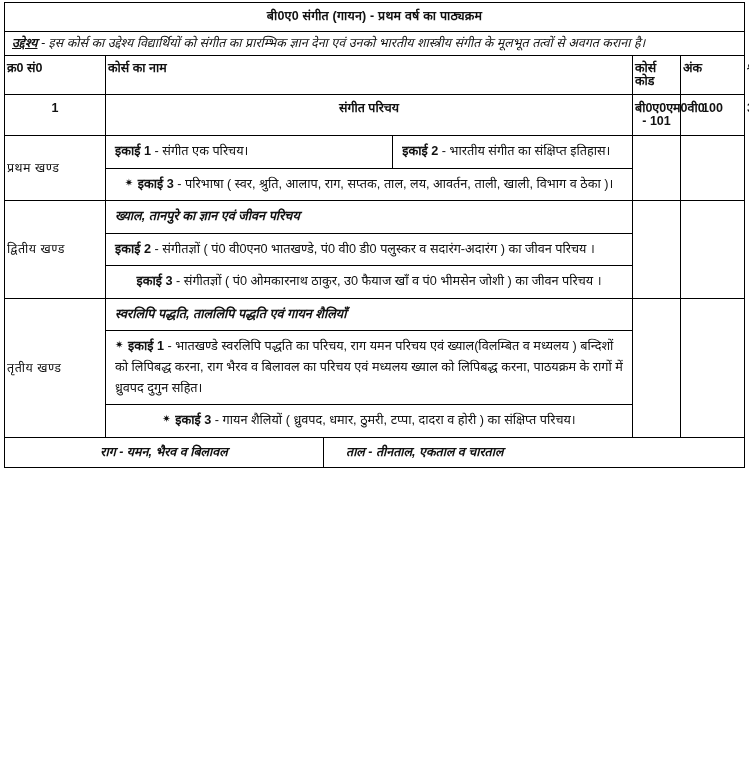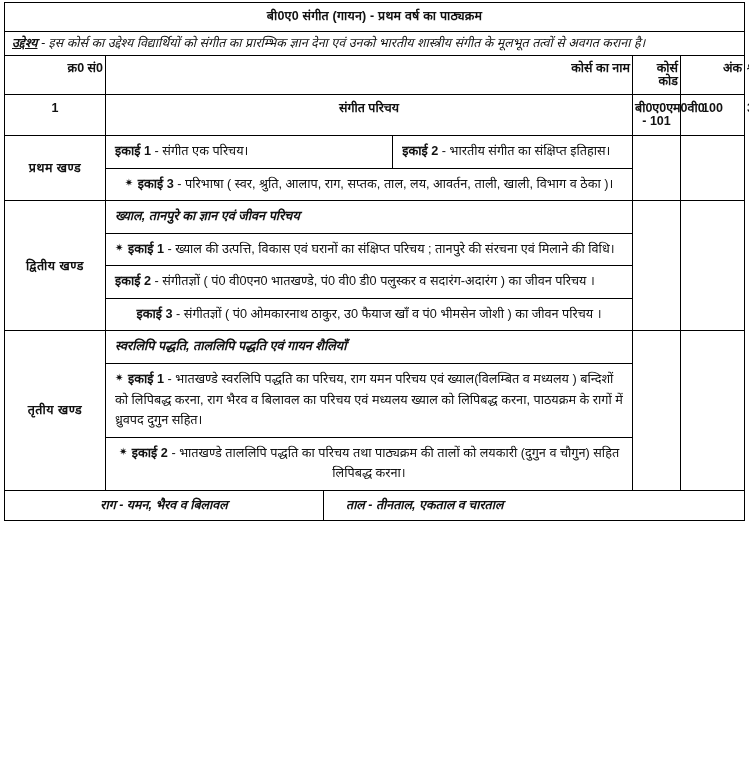--- a/index.html
+++ b/index.html
@@ -53,41 +53,41 @@
     line-height: 1.55;
     text-align: justify;
   }
   .objective-label {
     font-weight: bold;
     text-decoration: underline;
   }
 
   
   .colhead {
-    text-align: right;
+    text-align: left;
     font-weight: bold;
     font-size: 13px;
     padding: 6px 2px 7px 2px !important;
     vertical-align: middle;
   }
 
   
   .courserow td {
     text-align: center;
     font-weight: bold;
     font-size: 13px;
     padding: 7px 2px 8px 2px !important;
     vertical-align: middle;
   }
 
   
   .khand-label {
-    text-align: center;
+    text-align: left;
     vertical-align: middle !important;
-    font-weight: bold;
+    font-weight: normal;
     font-size: 13px;
     letter-spacing: 0.5px;
     padding: 2px !important;
   }
 
   
   table.units {
     width: 100%;
     border-collapse: collapse;
     table-layout: fixed;
@@ -218,26 +218,20 @@
       <tr>
         <td class="khand-label">द्वितीय खण्ड</td>
         <td colspan="3">
           <table class="units">
             <tbody>
               <tr>
                 <td class="section-heading">ख्याल, तानपुरे का ज्ञान एवं जीवन परिचय</td>
               </tr>
               <tr>
                 <td>
-                  <span class="bullet">✷</span>
-                  <span class="unit-label">इकाई 1</span><span class="unit-text"> - ख्याल की उत्पत्ति, विकास एवं घरानों का संक्षिप्त परिचय ; तानपुरे की संरचना एवं मिलाने की विधि।</span>
-                </td>
-              </tr>
-              <tr>
-                <td>
                   <span class="unit-label">इकाई 2</span><span class="unit-text"> - संगीतज्ञों ( पं0 वी0एन0 भातखण्डे, पं0 वी0 डी0 पलुस्कर व सदारंग-अदारंग ) का जीवन परिचय  ।</span>
                 </td>
               </tr>
               <tr>
                 <td>
                   <span class="unit-label">इकाई 3</span><span class="unit-text"> -  संगीतज्ञों ( पं0 ओमकारनाथ ठाकुर, उ0 फैयाज खाँ व पं0 भीमसेन जोशी ) का जीवन परिचय ।</span>
                 </td>
               </tr>
             </tbody>
           </table>
@@ -257,21 +251,21 @@
               </tr>
               <tr>
                 <td>
                   <span class="bullet">✷</span>
                   <span class="unit-label">इकाई 1</span><span class="unit-text"> - भातखण्डे स्वरलिपि पद्धति का परिचय, राग यमन परिचय एवं ख्याल(विलम्बित व मध्यलय ) बन्दिशों को लिपिबद्ध करना, राग भैरव व बिलावल का परिचय एवं मध्यलय ख्याल को लिपिबद्ध करना, पाठयक्रम के रागों में ध्रुवपद दुगुन सहित।</span>
                 </td>
               </tr>
               <tr>
                 <td>
                   <span class="bullet">✷</span>
-                  <span class="unit-label">इकाई 2</span><span class="unit-text"> - भातखण्डे ताललिपि पद्धति का परिचय तथा पाठ्यक्रम की तालों को लयकारी (दुगुन व चौगुन) सहित लिपिबद्ध करना।</span>
+                  <span class="unit-label">इकाई 3</span><span class="unit-text"> - गायन शैलियों ( ध्रुवपद, धमार, ठुमरी, टप्पा, दादरा व होरी ) का संक्षिप्त परिचय।</span>
                 </td>
               </tr>
             </tbody>
           </table>
         </td>
         <td></td>
         <td></td>
         <td></td>
       </tr>
 

